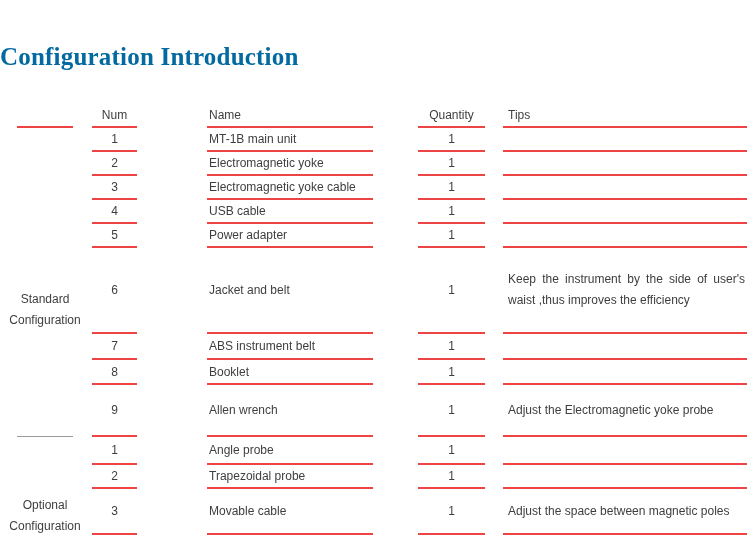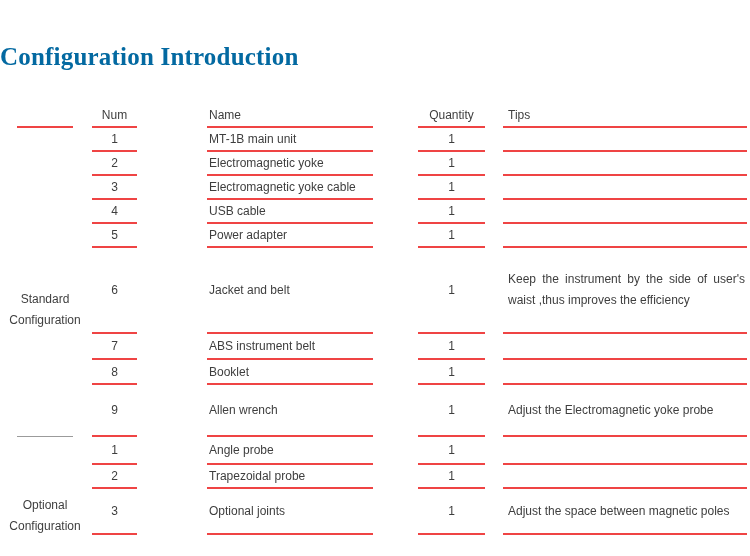--- a/index.html
+++ b/index.html
@@ -170,19 +170,19 @@
       <div class="cell cell-group"></div>
       <div class="cell cell-num b">2</div>
       <div class="cell cell-name b">Trapezoidal probe</div>
       <div class="cell cell-qty b">1</div>
       <div class="cell cell-tips b"></div>
     </div>
 
     <div class="row h-46">
       <div class="cell cell-group"></div>
       <div class="cell cell-num b">3</div>
-      <div class="cell cell-name b">Optional joints</div>
+      <div class="cell cell-name b">Movable cable</div>
       <div class="cell cell-qty b">1</div>
       <div class="cell cell-tips b">Adjust the space between magnetic poles</div>
     </div>
   </div>
 
 </div>
 
 </body></html>

